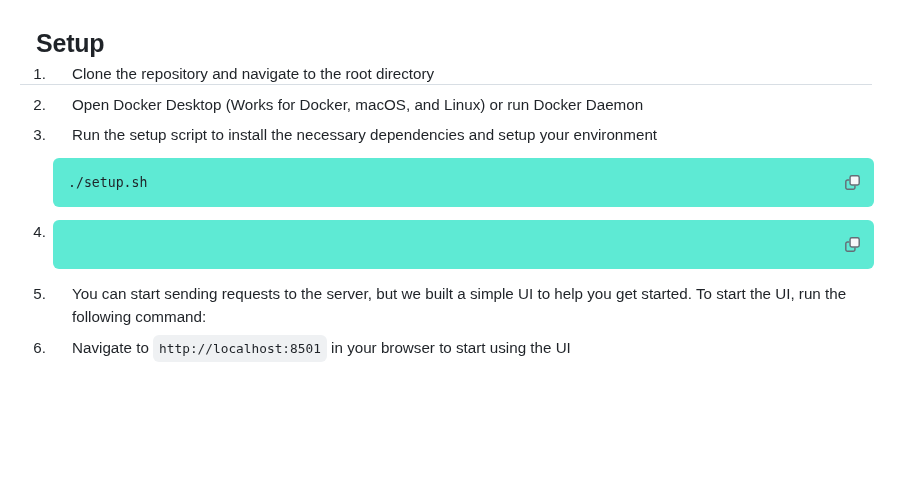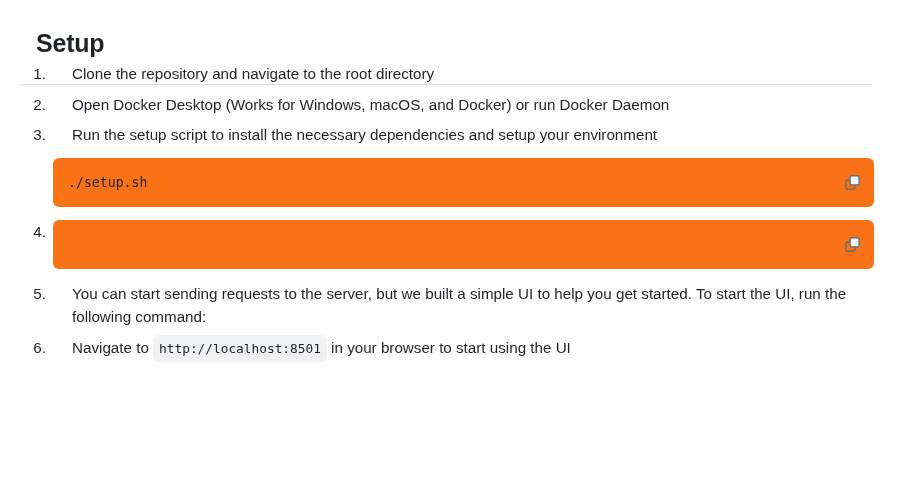--- a/index.html
+++ b/index.html
@@ -71,21 +71,21 @@
   .step-text {
     display: block;
     max-width: 800px;
     margin-left: 18px;
   }
   .codeblock {
     position: relative;
     margin: 11px 0 13px -1px;
     width: 821px;
     box-sizing: border-box;
-    background: #f97316;
+    background: #5eead4;
     border-radius: 6px;
     padding: 15px 44px 15px 15px;
     min-height: 49px;
   }
   .codeblock pre {
     margin: 0;
     font-family: "DejaVu Sans Mono", "Liberation Mono", monospace;
     font-size: 13.2px;
     line-height: 19px;
     color: #1f2328;
@@ -131,21 +131,21 @@
 
   <ol class="steps">
 
     <li class="step-1">
       <span class="marker">1.</span>
       <span class="step-text">Clone the repository and navigate to the root directory</span>
     </li>
 
     <li class="step-2">
       <span class="marker">2.</span>
-      <span class="step-text">Open Docker Desktop (Works for Windows, macOS, and Docker) or run Docker Daemon</span>
+      <span class="step-text">Open Docker Desktop (Works for Docker, macOS, and Linux) or run Docker Daemon</span>
     </li>
 
     <li class="step-3">
       <span class="marker">3.</span>
       <span class="step-text">Run the setup script to install the necessary dependencies and setup your environment</span>
       <div class="codeblock">
         <pre>./setup.sh</pre>
         <button class="copy-btn">
           <span>
             <svg width="17" height="17" viewBox="0 0 16 16" fill="none" aria-hidden="true">

